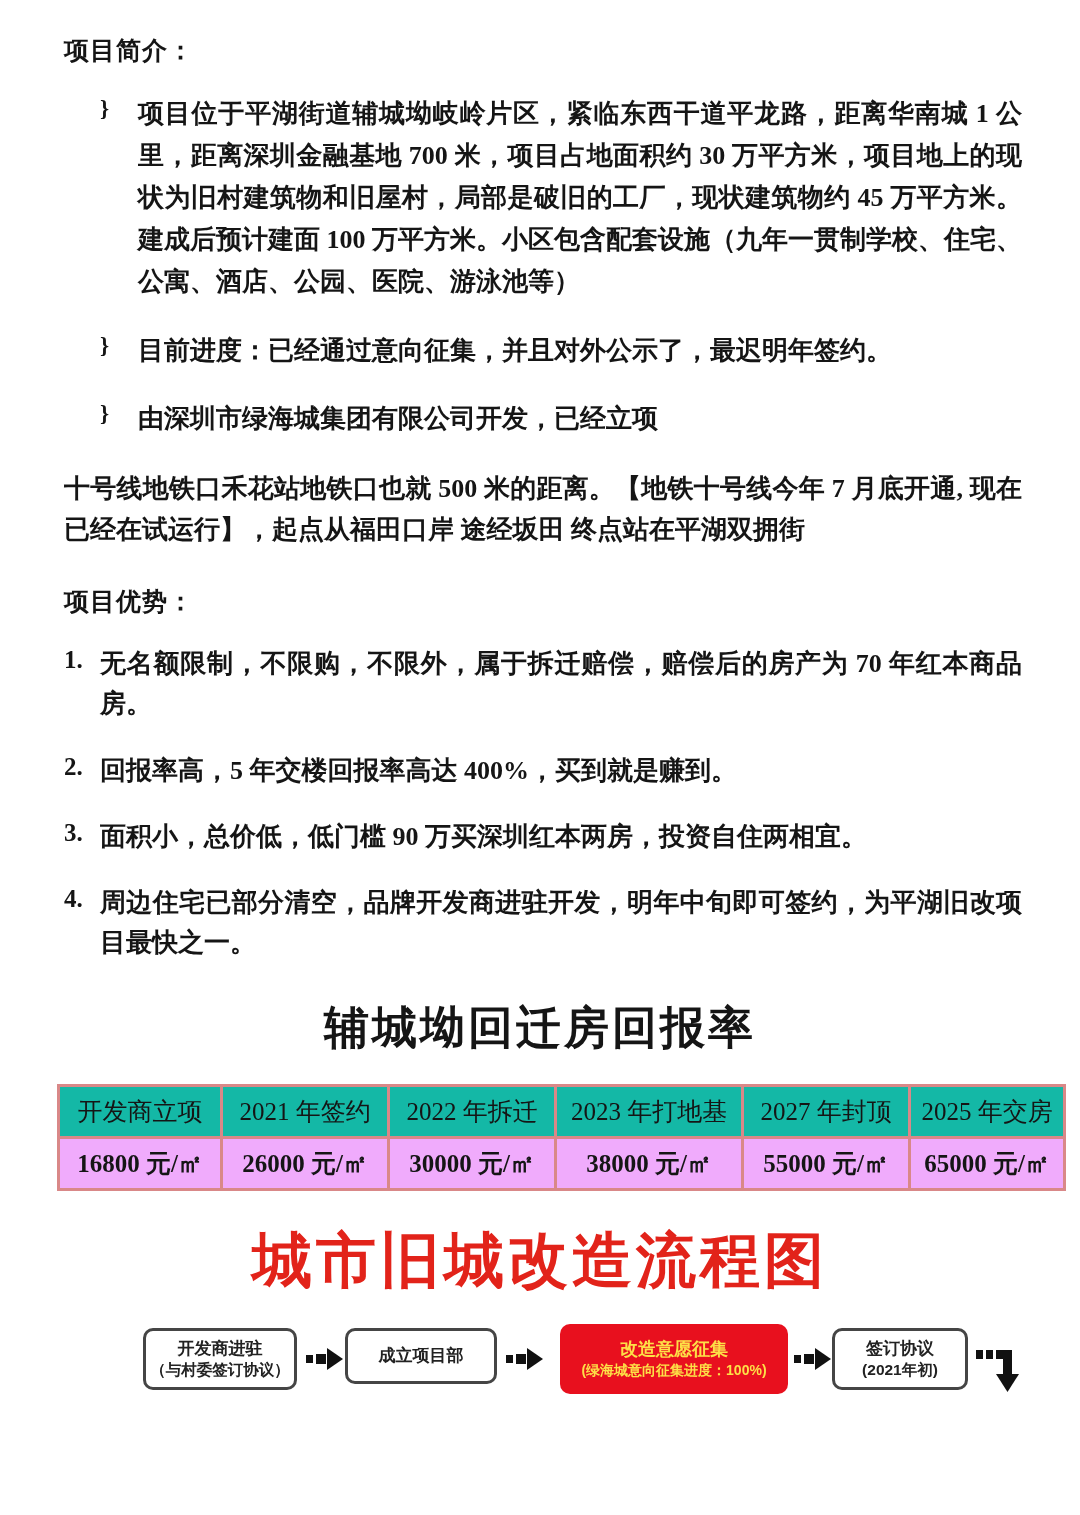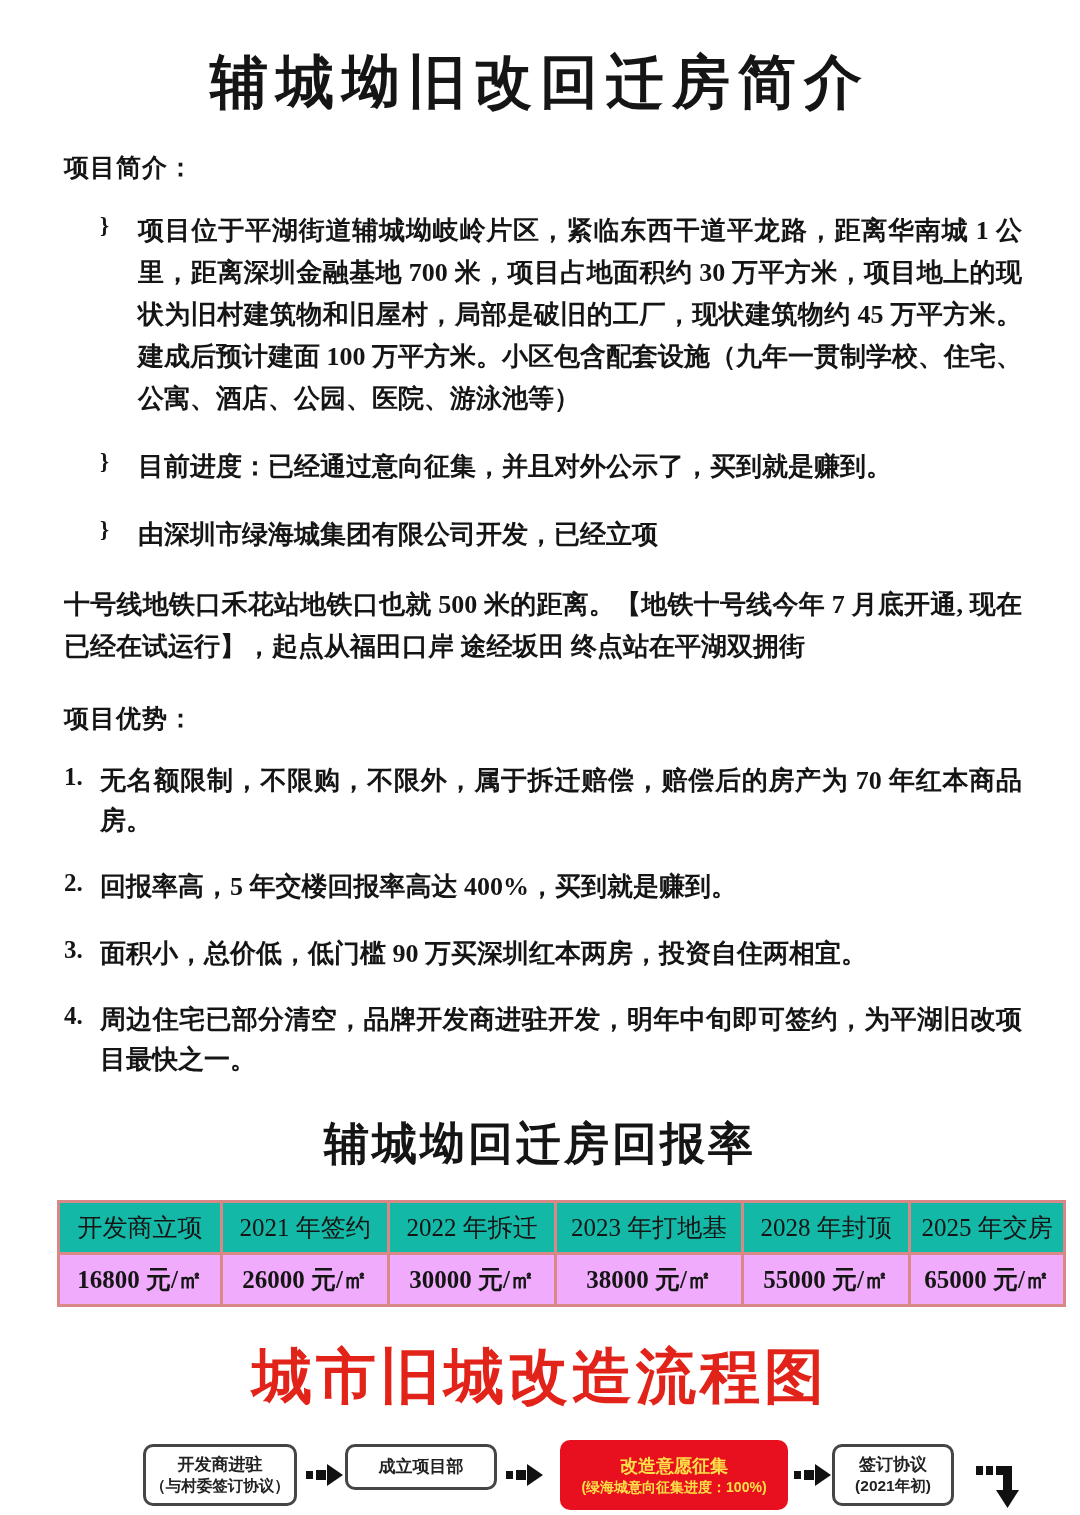--- a/index.html
+++ b/index.html
@@ -61,31 +61,30 @@
   .arr{position:absolute;display:flex;align-items:center;gap:3px;}
   .arr .dash{width:7px;height:8px;background:#111;}
   .arr .shaft-r{width:10px;height:10px;background:#111;}
   .arr .head-r{width:0;height:0;border-left:16px solid #111;border-top:11px solid transparent;border-bottom:11px solid transparent;margin-left:-2px;}
 </style>
 </head>
 <body>
 
 <div class="page">
 
-  <h1 class="main-title">辅城坳旧改回迁房简介</h1>
 
   <div class="section-heading">项目简介：</div>
 
   <div class="bullet-row">
     <span class="bullet-glyph">}</span>
     <p class="bullet-text">项目位于平湖街道辅城坳岐岭片区，紧临东西干道平龙路，距离华南城 1 公里，距离深圳金融基地 700 米，项目占地面积约 30 万平方米，项目地上的现状为旧村建筑物和旧屋村，局部是破旧的工厂，现状建筑物约 45 万平方米。建成后预计建面 100 万平方米。小区包含配套设施（九年一贯制学校、住宅、公寓、酒店、公园、医院、游泳池等）</p>
   </div>
   <div class="bullet-row">
     <span class="bullet-glyph">}</span>
-    <p class="bullet-text">目前进度：已经通过意向征集，并且对外公示了，买到就是赚到。</p>
+    <p class="bullet-text">目前进度：已经通过意向征集，并且对外公示了，最迟明年签约。</p>
   </div>
   <div class="bullet-row">
     <span class="bullet-glyph">}</span>
     <p class="bullet-text">由深圳市绿海城集团有限公司开发，已经立项</p>
   </div>
 
   <p class="para">十号线地铁口禾花站地铁口也就 500 米的距离。【地铁十号线今年 7 月底开通, 现在已经在试运行】，起点从福田口岸 途经坂田 终点站在平湖双拥街</p>
 
   <div class="section-heading">项目优势：</div>
 
@@ -108,21 +107,21 @@
 
   <h2 class="returns-title">辅城坳回迁房回报率</h2>
 
   <table class="returns">
     <tbody>
         <tr>
       <th style="width:156px">开发商立项</th>
       <th style="width:160px">2021 年签约</th>
       <th style="width:160px">2022 年拆迁</th>
       <th style="width:180px">2023 年打地基</th>
-      <th style="width:160px">2028 年封顶</th>
+      <th style="width:160px">2027 年封顶</th>
       <th style="width:148px">2025 年交房</th>
     </tr>
     <tr>
       <td>16800 元/㎡</td>
       <td>26000 元/㎡</td>
       <td>30000 元/㎡</td>
       <td>38000 元/㎡</td>
       <td>55000 元/㎡</td>
       <td>65000 元/㎡</td>
     </tr>
@@ -135,38 +134,38 @@
 
     <div class="fbox" style="left:143px;top:12px;width:154px;height:62px;">
       <span class="l1">开发商进驻</span>
       <span class="l2">（与村委签订协议）</span>
     </div>
     <span class="arr" style="left:306px;top:32px;">
       <span class="dash"></span>
         <span class="shaft-r"></span>
         <span class="head-r"></span>
     </span>
-    <div class="fbox" style="left:345px;top:12px;width:152px;height:46px;">
+    <div class="fbox" style="left:345px;top:12px;width:152px;height:56px;">
       <span class="l1">成立项目部</span>
     </div>
     <span class="arr" style="left:506px;top:32px;">
       <span class="dash"></span>
         <span class="shaft-r"></span>
         <span class="head-r"></span>
     </span>
     <div class="fbox red" style="left:560px;top:8px;width:228px;height:70px;">
       <span class="l1">改造意愿征集</span>
       <span class="l2">(绿海城意向征集进度：100%)</span>
     </div>
     <span class="arr" style="left:794px;top:32px;">
       <span class="dash"></span>
         <span class="shaft-r"></span>
         <span class="head-r"></span>
     </span>
-    <div class="fbox" style="left:832px;top:12px;width:122px;height:62px;">
+    <div class="fbox" style="left:832px;top:12px;width:136px;height:62px;">
       <span class="l1">签订协议</span>
       <span class="l2">(2021年初)</span>
     </div>
     <svg style="position:absolute;left:976px;top:26px;" width="46" height="62" viewBox="0 0 46 62">
       <rect x="0" y="8" width="7" height="9" fill="#111"></rect>
       <rect x="10" y="8" width="7" height="9" fill="#111"></rect>
       <rect x="20" y="8" width="16" height="9" fill="#111"></rect>
       <rect x="27" y="8" width="9" height="26" fill="#111"></rect>
       <polygon points="20,32 43,32 31.5,50" fill="#111"></polygon>
     </svg>

